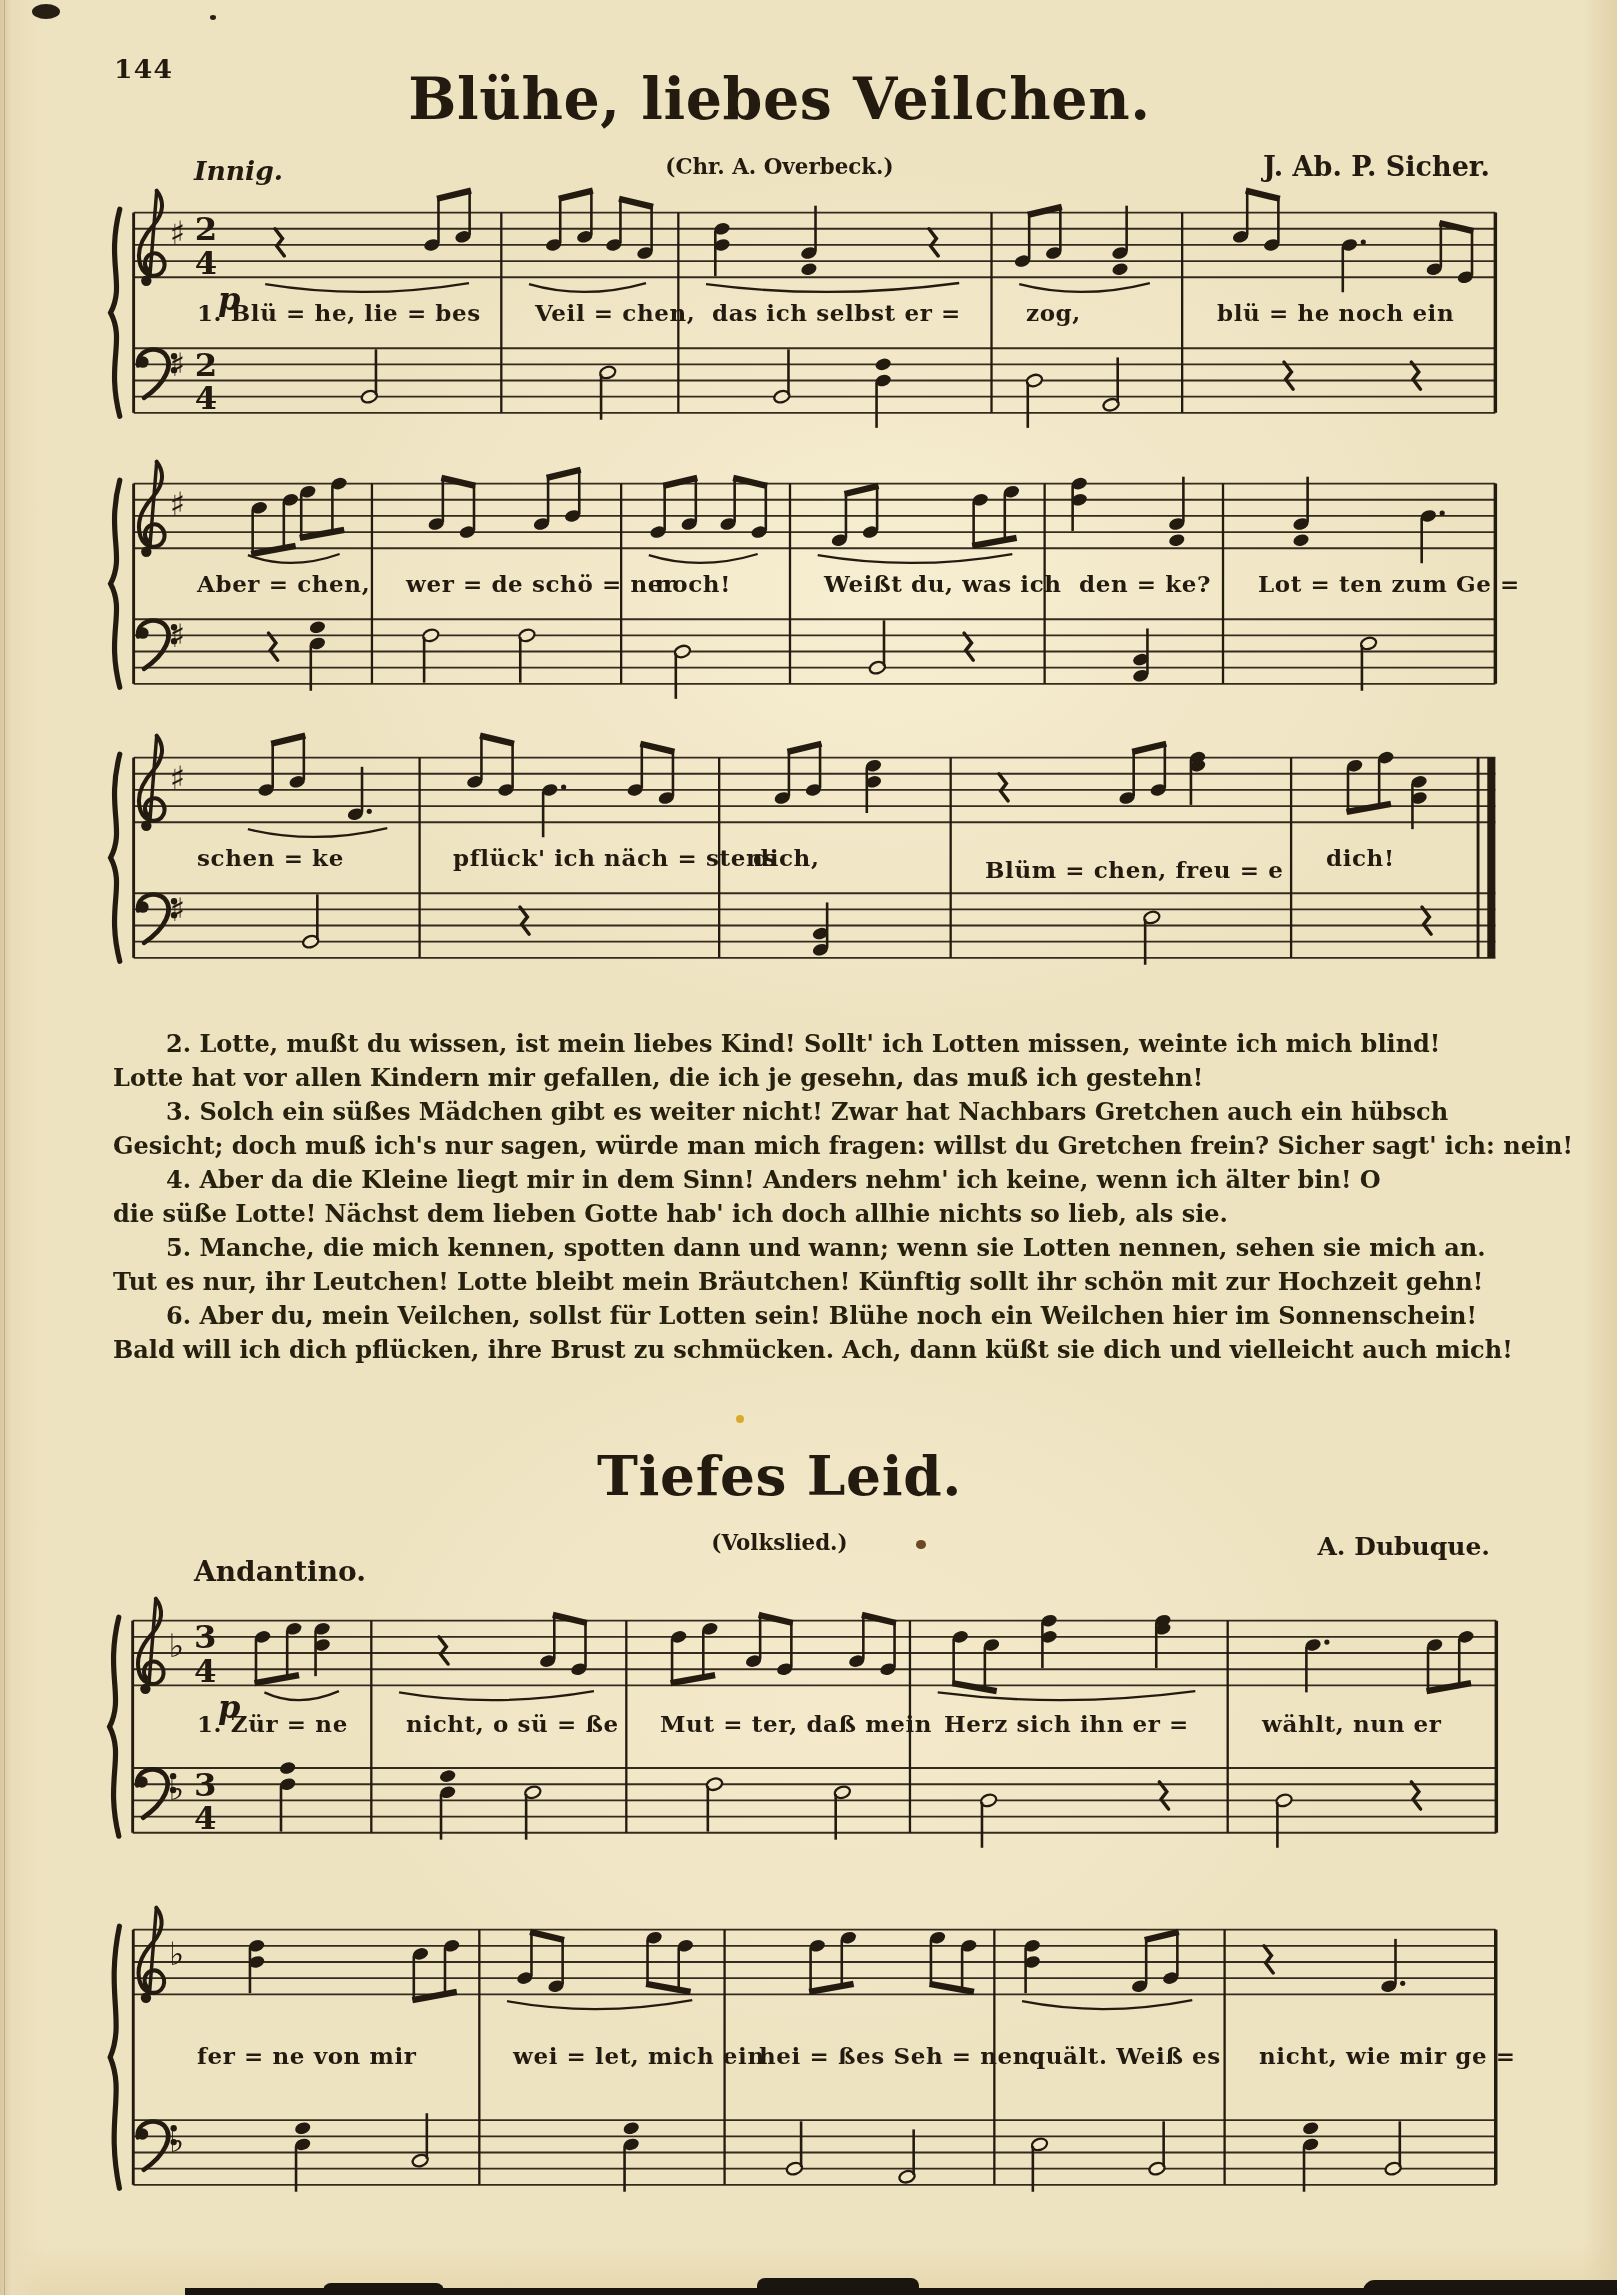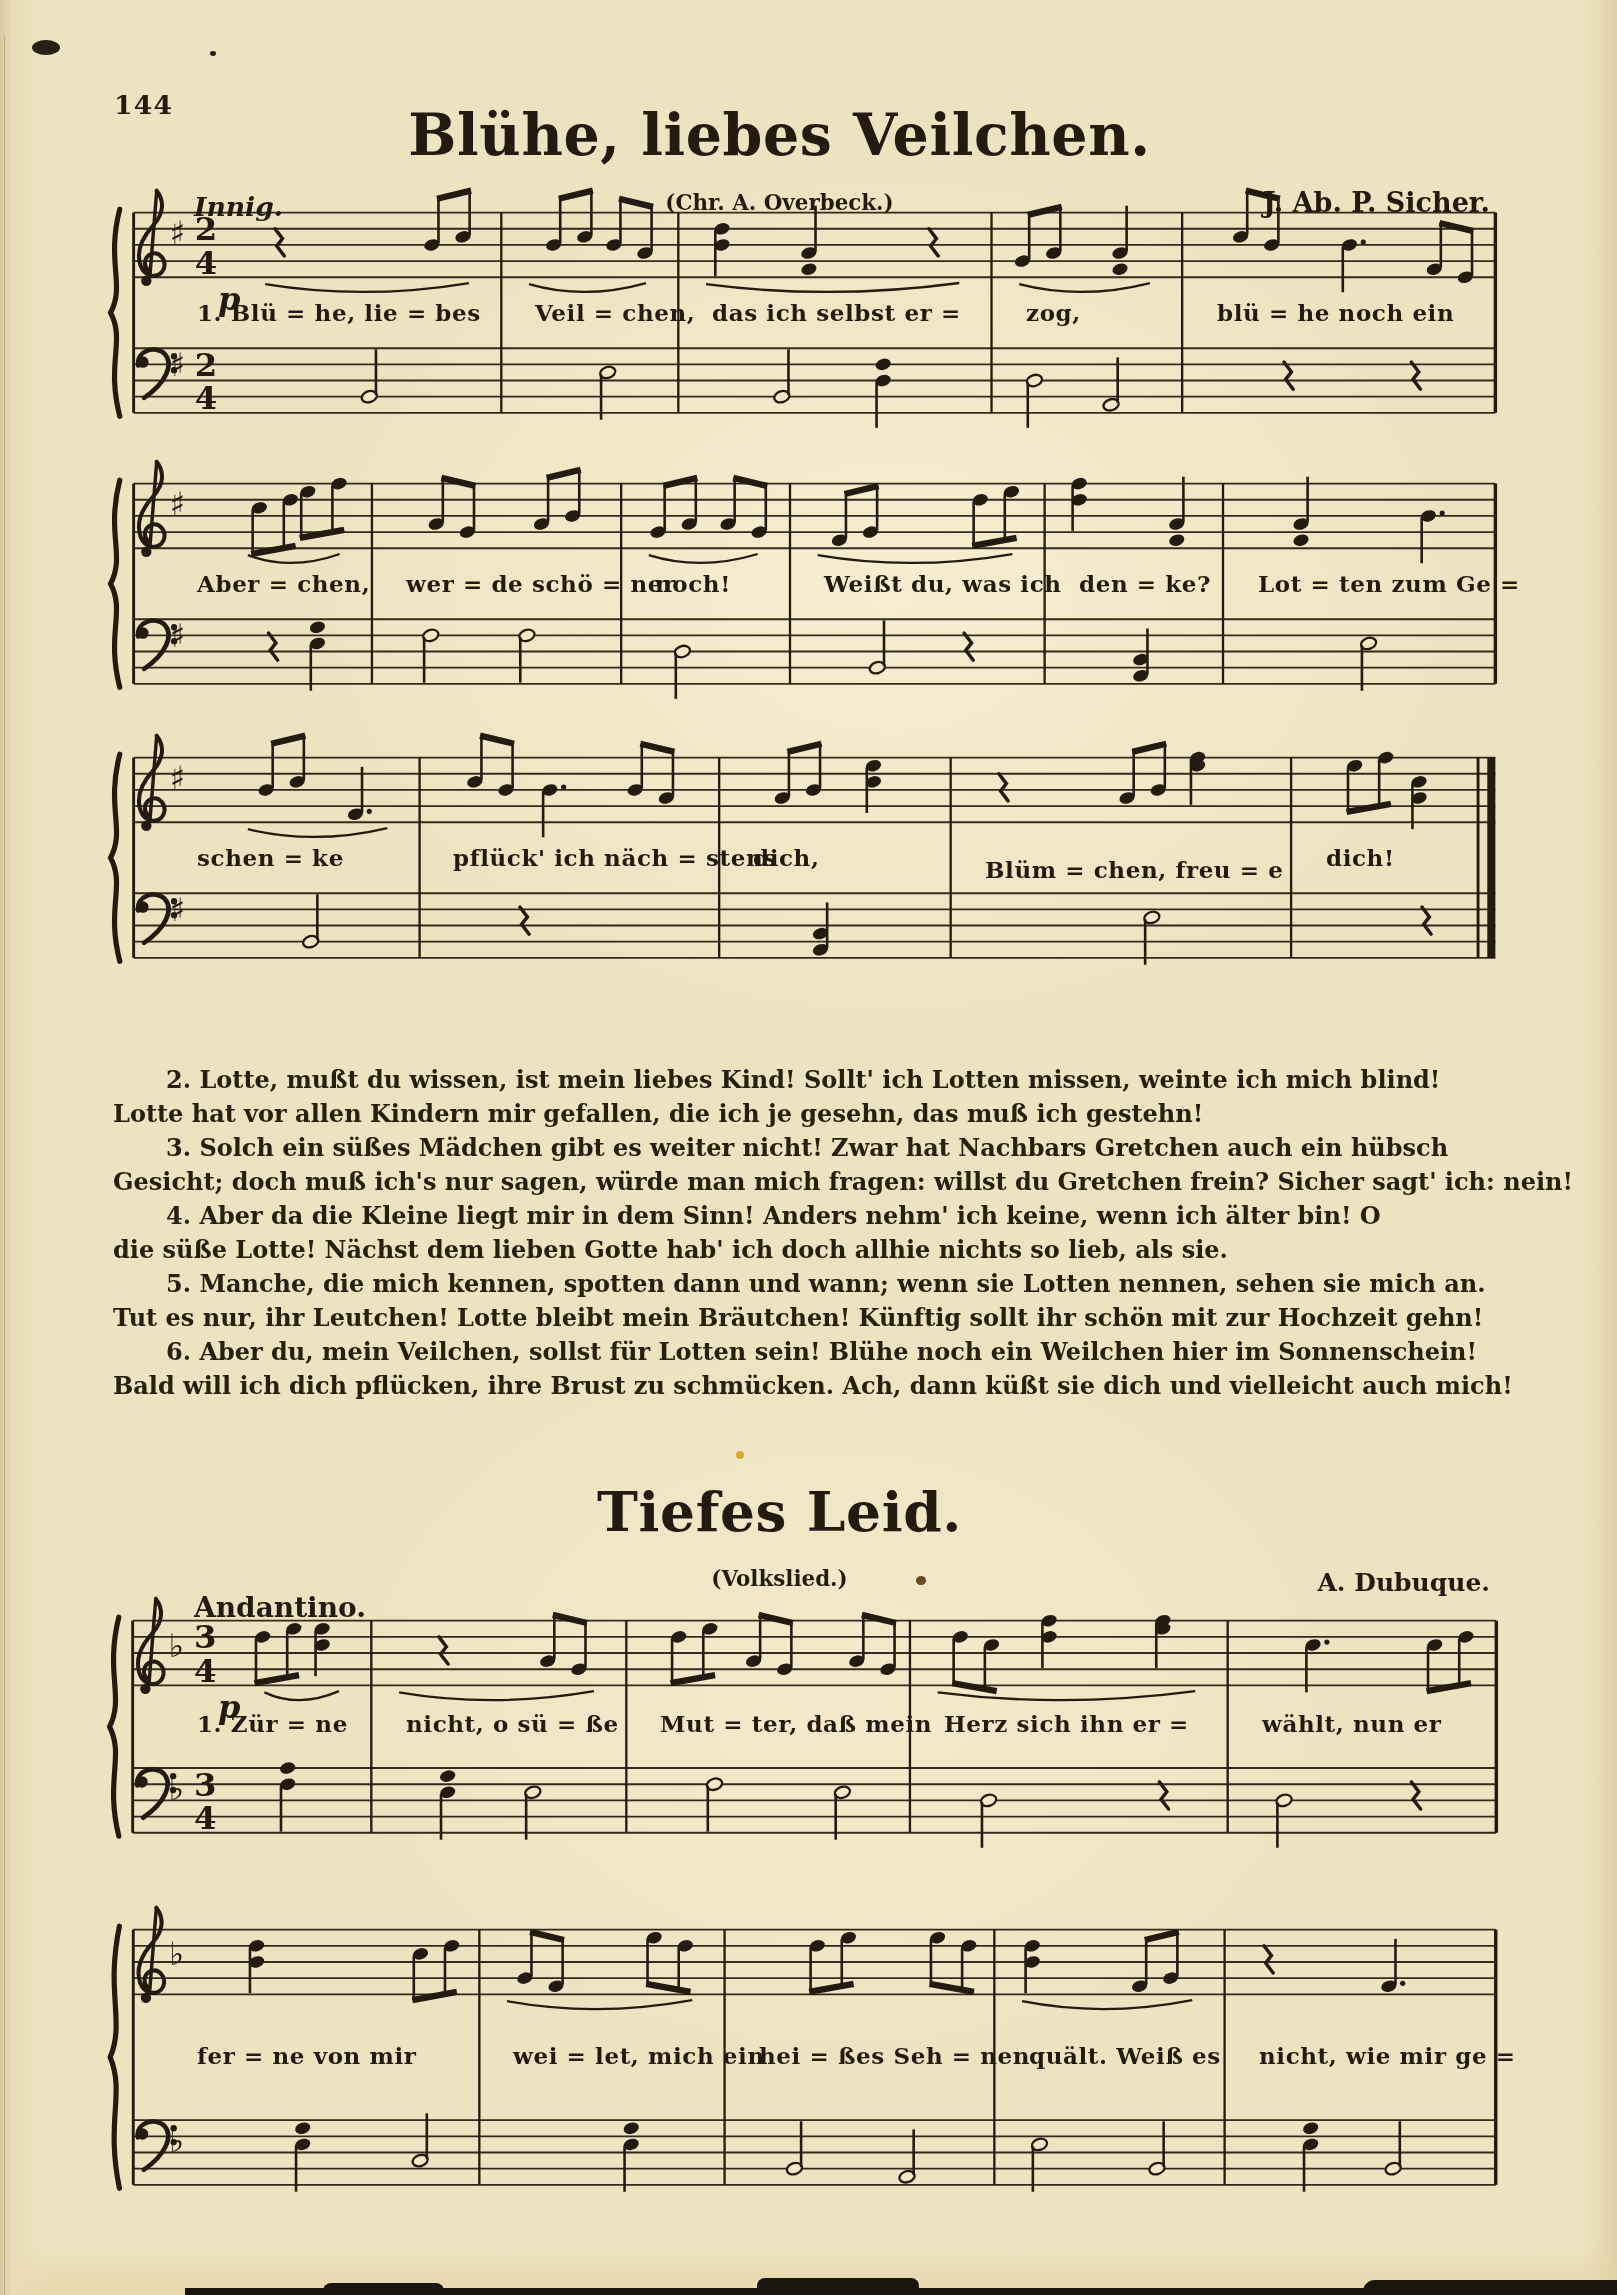--- a/index.html
+++ b/index.html
@@ -7,21 +7,21 @@
     position:relative;width:1617px;height:2295px;overflow:hidden;
     color:#241b10;font-family:"DejaVu Serif",serif;
     background:
       radial-gradient(924px 693px at 55% 26%, rgba(248,239,211,.9) 0%, rgba(248,239,211,0) 62%),
       radial-gradient(866px 635px at 52% 74%, rgba(246,236,206,.8) 0%, rgba(246,236,206,0) 58%),
       linear-gradient(90deg, #d8c89e 0px, #e9dcb8 11.6px, rgba(238,227,196,0) 45px),
       linear-gradient(270deg, #e0d1a8 0px, rgba(238,227,196,0) 35px),
       linear-gradient(0deg, #e6d8ae 0px, rgba(238,227,196,0) 52px),
       #eee3c1;
   }
-  .abs{position:absolute;margin-top:36px;}
+  .abs{position:absolute;}
   #pagenum{left:114px;top:53px;font-size:26.6px;font-weight:bold;letter-spacing:1.2px;}
   .ctr{left:202px;width:1155px;text-align:center;}
   #title1{top:65px;font-size:57px;font-weight:bold;letter-spacing:0.6px;text-align:center;}
   #lyricist1{top:154px;font-size:21.4px;font-weight:bold;}
   #tempo1{left:194px;top:155px;font-size:26.6px;font-weight:bold;font-style:italic;}
   #composer1{left:1086px;width:404px;text-align:right;top:151px;font-size:27px;font-weight:bold;}
   #title2{top:1443px;font-size:55px;font-weight:bold;letter-spacing:0.6px;}
   #subtitle2{top:1530px;font-size:21.4px;font-weight:bold;}
   #composer2{left:1086px;width:404px;text-align:right;top:1532px;font-size:25px;font-weight:bold;}
   #tempo2{left:194px;top:1555px;font-size:28px;font-weight:bold;}

